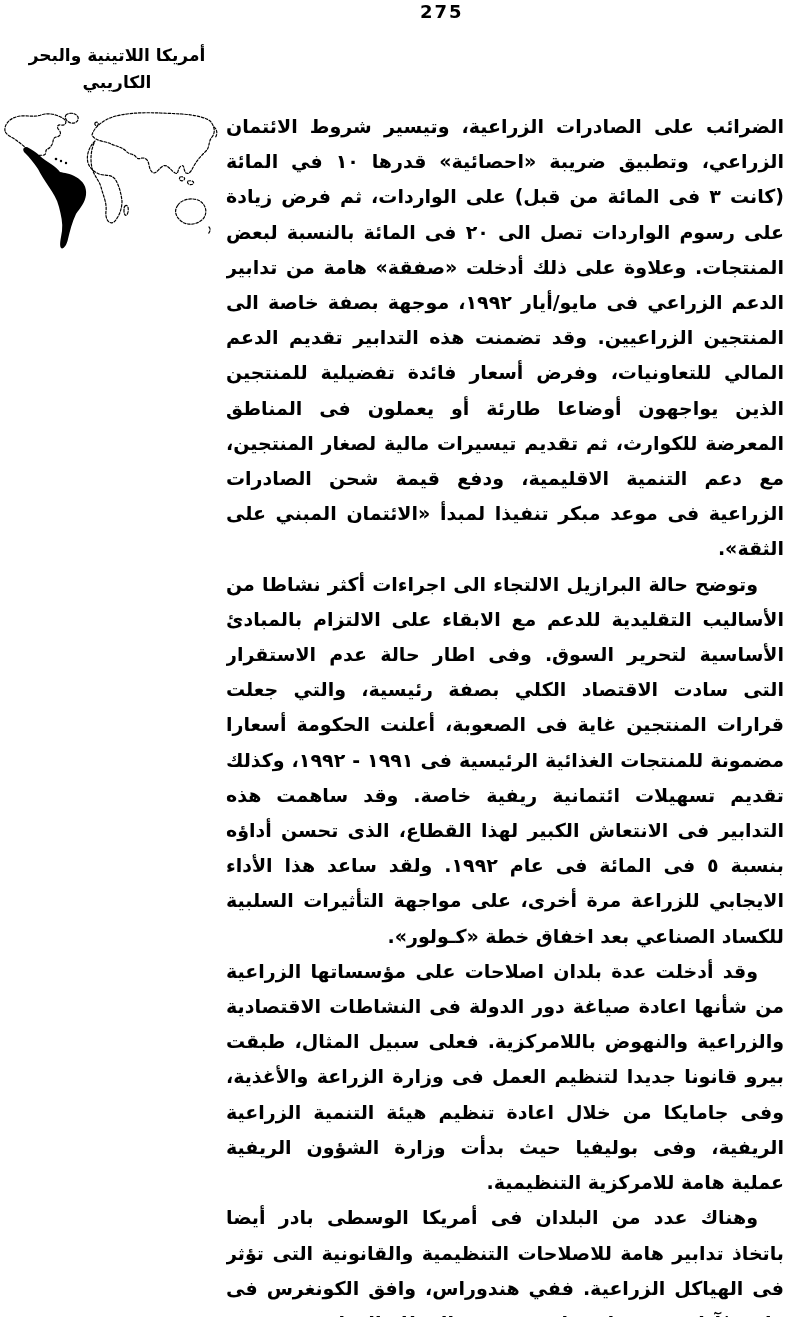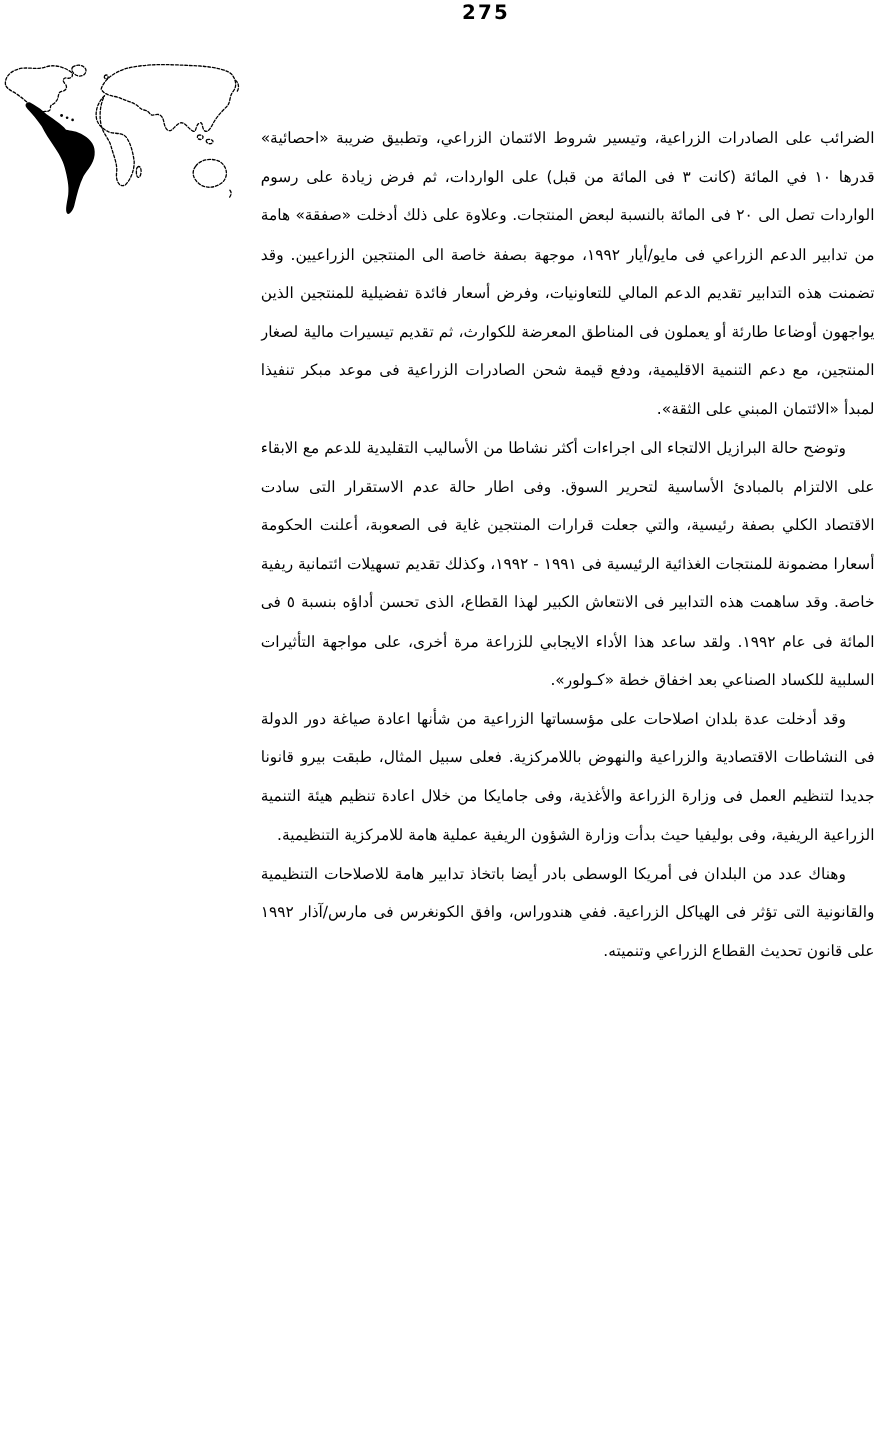--- a/index.html
+++ b/index.html
@@ -36,39 +36,43 @@
     padding: 0 4px;
   }
   .map-wrap {
     margin-top: 13px;
     width: 230px;
     height: 142px;
   }
   .body-text {
     position: absolute;
     top: 109px;
-    left: 237px;
+    left: 226px;
     width: 558px;
     height: 1208px;
     overflow: hidden;
     direction: rtl;
     text-align: justify;
-    font-size: 14px;
-    font-weight: 400;
+    font-size: 19px;
+    font-weight: 700;
     line-height: 35.2px;
   }
   .body-text p { margin: 0; padding: 0; }
   .body-text p.indent { text-indent: 26px; }
 </style>
 </head>
 <body>
 
 <div class="page-number">275</div>
 
 <aside class="sidebar">
+  <div class="sidebar-title">
+    <span>أمريكا اللاتينية والبحر</span><br>
+    <span>الكاريبي</span>
+  </div>
   <div class="map-wrap">
     <svg width="230" height="142" viewBox="0 0 230 142" xmlns="http://www.w3.org/2000/svg">
       <g fill="none" stroke="#000000" stroke-width="1.2" stroke-dasharray="2.5,1.7" stroke-linejoin="round" stroke-linecap="round">
         <path d="M3,22 C2,16 7,10 14,8 C22,5 31,9 39,6 C47,3 56,6 62,10 C66,13 63,17 59,16 C56,15 54,18 57,21 C60,24 58,28 54,28 C50,29 52,34 49,37 C47,41 43,39 44,44 C42,48 39,45 36,47 C32,44 29,45 26,41 C23,38 17,33 11,29 C7,27 4,25 3,22 Z"></path>
         <path d="M64,6 C68,3 74,4 76,8 C77,12 73,15 69,14 C65,13 62,9 64,6 Z"></path>
         <path d="M90,26 C92,18 102,10 114,7 C134,2 158,4 180,5 C194,6 206,9 209,13 C212,17 214,23 210,28 C206,33 208,38 204,42 C200,46 196,50 193,55 C190,60 188,66 184,64 C181,61 183,55 179,57 C175,60 177,66 173,64 C168,61 166,55 161,57 C156,60 154,66 150,63 C146,59 148,53 144,50 C140,47 137,52 134,48 C131,44 127,46 124,42 C120,38 113,37 107,34 C101,32 93,32 90,26 Z"></path>
         <path d="M93,32 C87,38 84,46 86,54 C88,60 93,63 97,65 C103,67 109,65 113,70 C117,76 119,84 120,92 C120,100 117,108 112,113 C107,116 103,110 104,102 C105,94 101,86 99,78 C97,71 92,67 90,59 C88,50 89,40 93,32 Z"></path>
         <path d="M123,97 C125,95 127,98 126,103 C125,108 122,107 122,102 C122,99 122,98 123,97 Z"></path>
         <path d="M178,68 C181,67 184,69 182,71 C180,73 176,71 178,68 Z"></path>
         <path d="M186,72 C190,71 193,73 191,75 C188,77 184,74 186,72 Z"></path>

